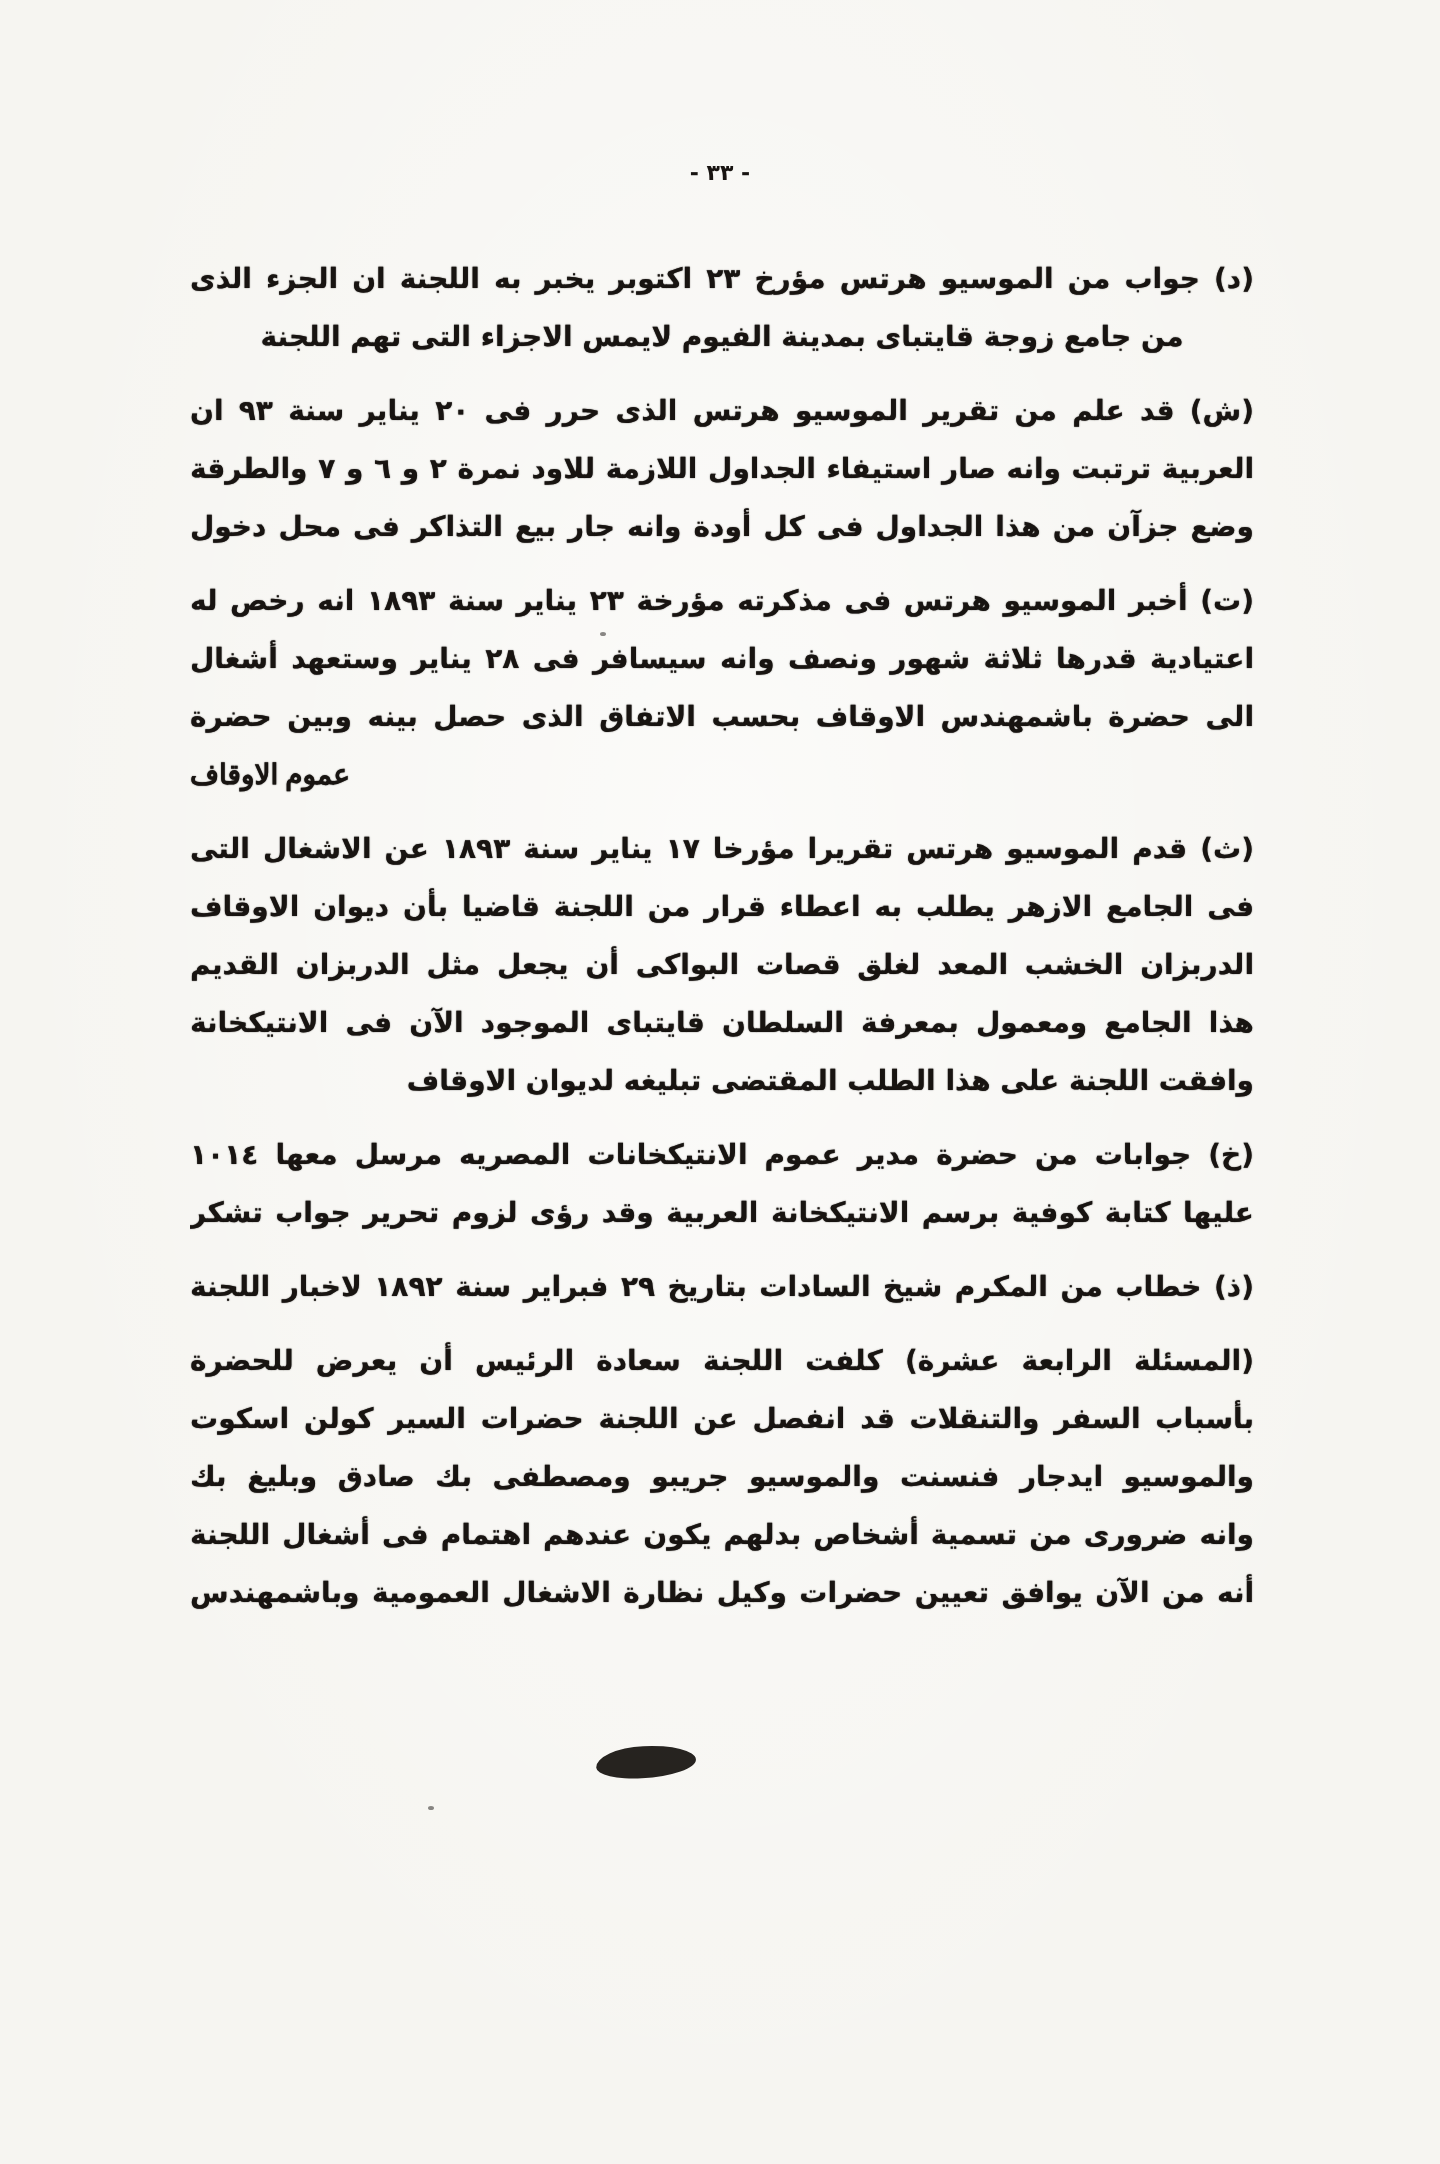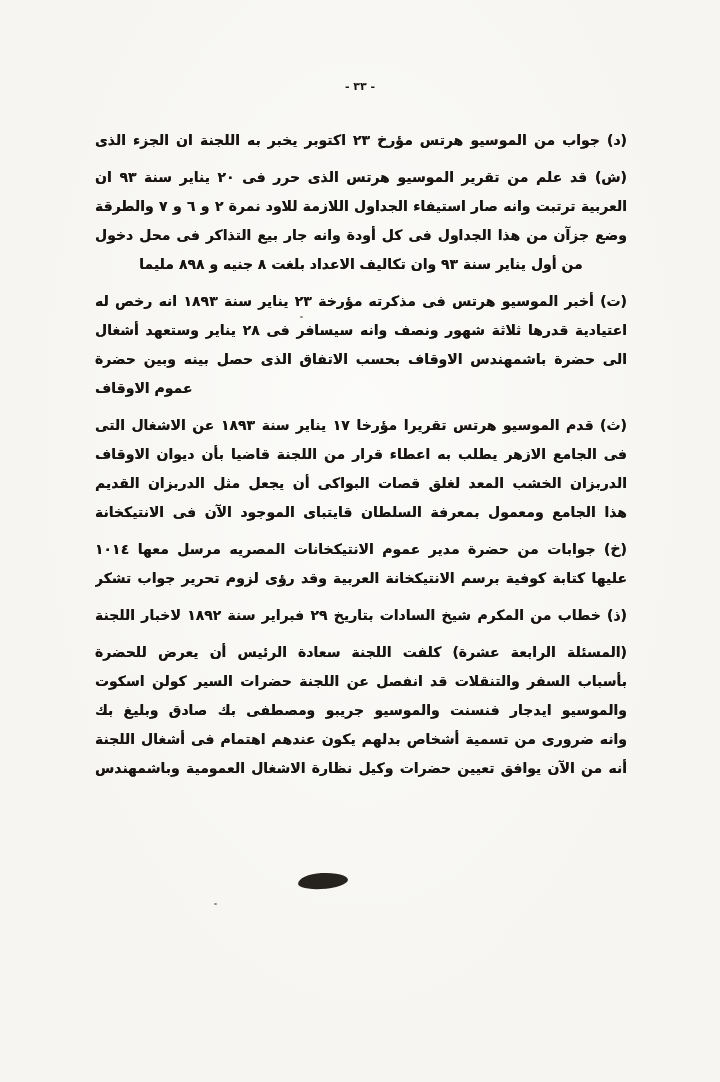--- a/index.html
+++ b/index.html
@@ -52,21 +52,21 @@
     line-height: 29px;
     white-space: nowrap;
     overflow: hidden;
   }
   .l-just {
     white-space: normal;
     text-align: justify;
     text-align-last: justify;
     text-justify: inter-word;
   }
-  .l-left   { text-align: left; }
+  .l-left   { text-align: left; font-family: Liberation Serif, serif; }
   .l-right  { text-align: right; }
   .l-center { text-align: center; }
   .ink-blot {
     position: absolute;
     top: 873px;
     left: 298px;
     width: 50px;
     height: 16px;
     background: #14100d;
     border-radius: 48% 52% 55% 45% / 60% 50% 50% 40%;
@@ -85,41 +85,42 @@
 <body>
 
 <div class="scan-page">
 
   <div class="page-number">- ٣٣ -</div>
 
   <div class="text-block">
 
     <div class="para">
       <div class="line l-just">(د) جواب من الموسيو هرتس مؤرخ ٢٣ اكتوبر يخبر به اللجنة ان الجزء الذى سقط</div>
+      <div class="line l-center">من جامع زوجة قايتباى بمدينة الفيوم لايمس الاجزاء التى تهم اللجنة</div>
     </div>
 
     <div class="para">
       <div class="line l-just">(ش) قد علم من تقرير الموسيو هرتس الذى حرر فى ٢٠ يناير سنة ٩٣ ان الانتيكخانة</div>
       <div class="line l-just">العربية ترتبت وانه صار استيفاء الجداول اللازمة للاود نمرة ٢ و ٦ و ٧ والطرقة وانه</div>
       <div class="line l-just">وضع جزآن من هذا الجداول فى كل أودة وانه جار بيع التذاكر فى محل دخول الانتيكخانة</div>
-      <div class="line l-center">من أول يناير سنة ٩٣ وان تكاليف الاعداد بلغت ٨ جنيه و ٨٩٨ مليما</div>
     </div>
 
     <div class="para">
       <div class="line l-just">(ت) أخبر الموسيو هرتس فى مذكرته مؤرخة ٢٣ يناير سنة ١٨٩٣ انه رخص له باجازة</div>
       <div class="line l-just">اعتيادية قدرها ثلاثة شهور ونصف وانه سيسافر فى ٢٨ يناير وستعهد أشغال اللجنة</div>
       <div class="line l-just">الى حضرة باشمهندس الاوقاف بحسب الاتفاق الذى حصل بينه وبين حضرة وكيل ديوان</div>
       <div class="line l-left">عموم الاوقاف</div>
     </div>
 
     <div class="para">
       <div class="line l-just">(ث) قدم الموسيو هرتس تقريرا مؤرخا ١٧ يناير سنة ١٨٩٣ عن الاشغال التى عملت</div>
       <div class="line l-just">فى الجامع الازهر يطلب به اعطاء قرار من اللجنة قاضيا بأن ديوان الاوقاف يلزمه عند تجديد</div>
       <div class="line l-just">الدربزان الخشب المعد لغلق قصات البواكى أن يجعل مثل الدربزان القديم المتخلف من</div>
       <div class="line l-just">هذا الجامع ومعمول بمعرفة السلطان قايتباى الموجود الآن فى الانتيكخانة العربية وقد</div>
+      <div class="line l-right">وافقت اللجنة على هذا الطلب المقتضى تبليغه لديوان الاوقاف</div>
     </div>
 
     <div class="para">
       <div class="line l-just">(خ) جوابات من حضرة مدير عموم الانتيكخانات المصريه مرسل معها ١٠١٤ حجرا</div>
       <div class="line l-just">عليها كتابة كوفية برسم الانتيكخانة العربية وقد رؤى لزوم تحرير جواب تشكر لحضرة</div>
     </div>
 
     <div class="para">
       <div class="line l-just">(ذ) خطاب من المكرم شيخ السادات بتاريخ ٢٩ فبراير سنة ١٨٩٢ لاخبار اللجنة بأن</div>
     </div>

